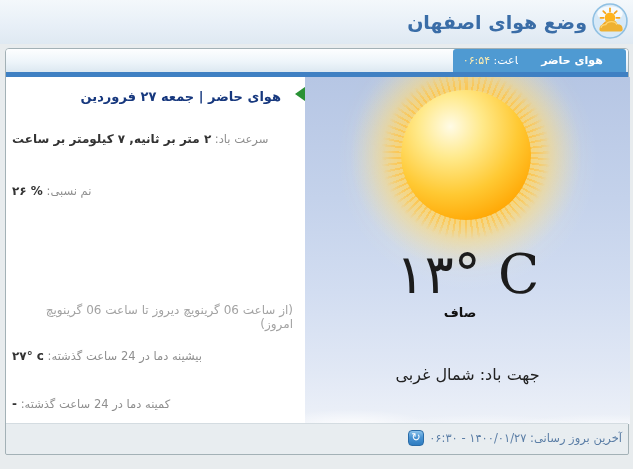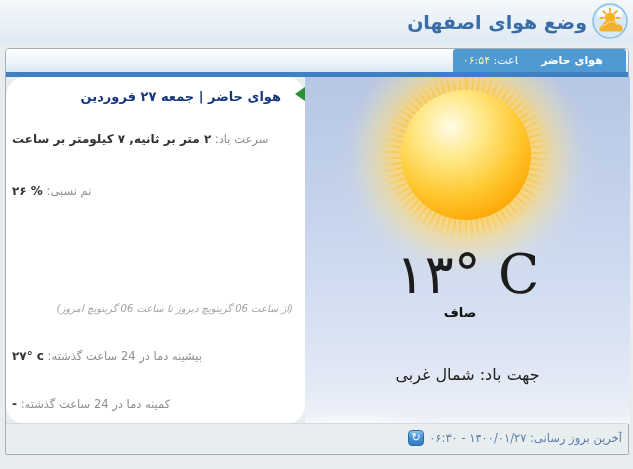--- a/index.html
+++ b/index.html
@@ -26,26 +26,26 @@
     text-align:center; direction:rtl; cursor:default; }
   .tab-current { right:2px; width:108px; font-weight:bold; }
   .tab-clock { right:91px; width:84px; }
   .tab-clock .clock-time { color:#ffeeb0; }
   .blue-bar { position:absolute; left:0; right:0; top:23px; height:5px; background:#3f80c3; }
 
   
   .content { position:absolute; left:0; right:0; top:28px; height:347px; }
 
   .left-panel { position:absolute; left:0; top:0; width:299px; height:347px;
-    background:#ffffff; direction:rtl;border-radius:19px; }
+    background:#ffffff; direction:rtl; }
   .row { position:absolute; right:12px; left:6px; text-align:left;
     font-size:11.5px; color:#8e8e8e; direction:rtl; }
   .row b { color:#333333; font-size:12px; font-weight:bold; }
   .row-note { position:absolute; right:12px; left:6px; text-align:right;
-    font-size:10px; color:#a3a3a3; direction:rtl;font-style:italic; }
+    font-size:12px; color:#a3a3a3; direction:rtl; }
   .panel-header { position:absolute; right:24px; top:12px; text-align:right;
     color:#17387e; font-size:13px; font-weight:bold; direction:rtl; }
   .green-arrow { position:absolute; left:289px; top:5px; width:0; height:0;
     border-top:12px solid transparent; border-bottom:12px solid transparent;
     border-right:17px solid #2a9235; }
 
   
   .sky-panel { position:absolute; left:299px; top:0; width:325px; height:347px; overflow:hidden;
     background:
       radial-gradient(circle at 50% 24%, rgba(255,250,225,0.55) 0%, rgba(255,250,225,0) 42%),

